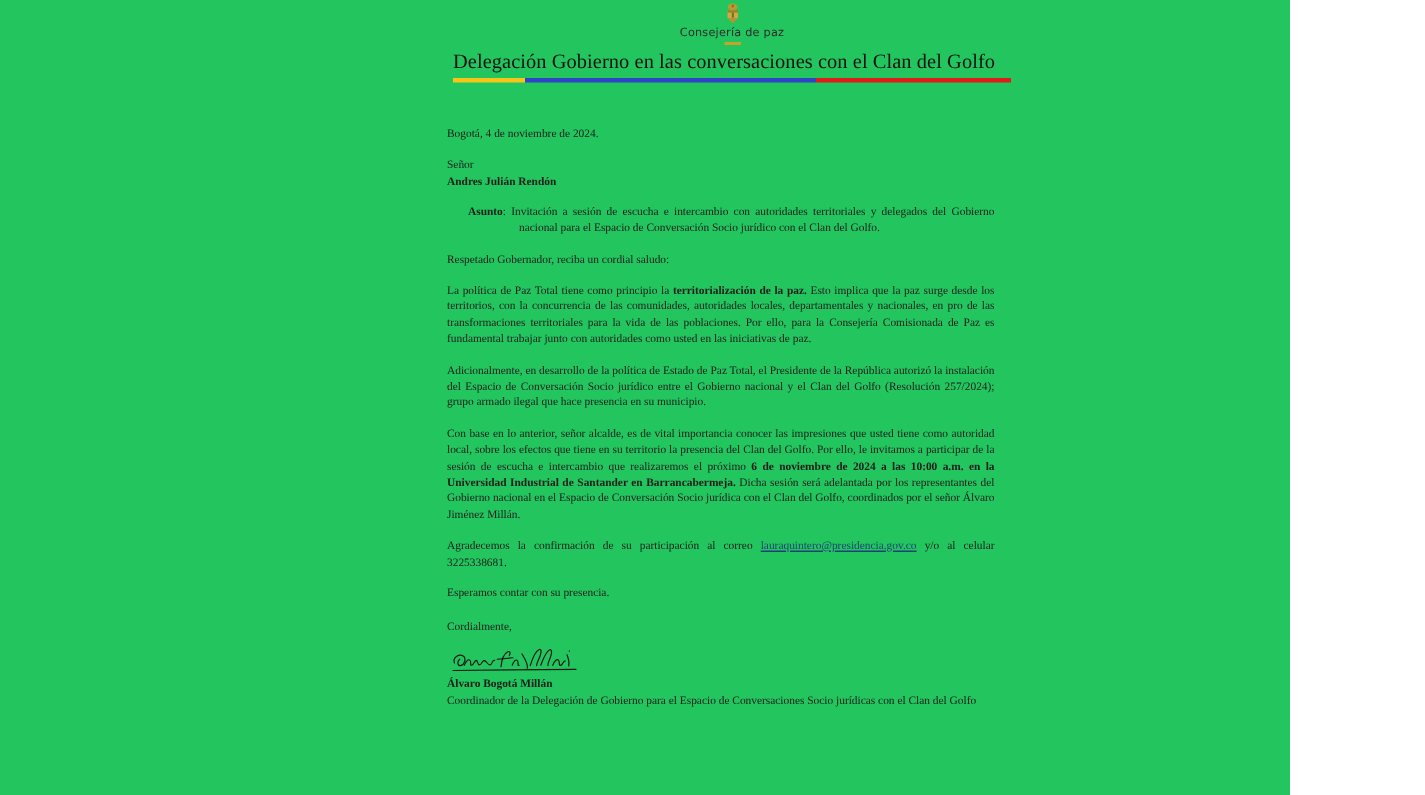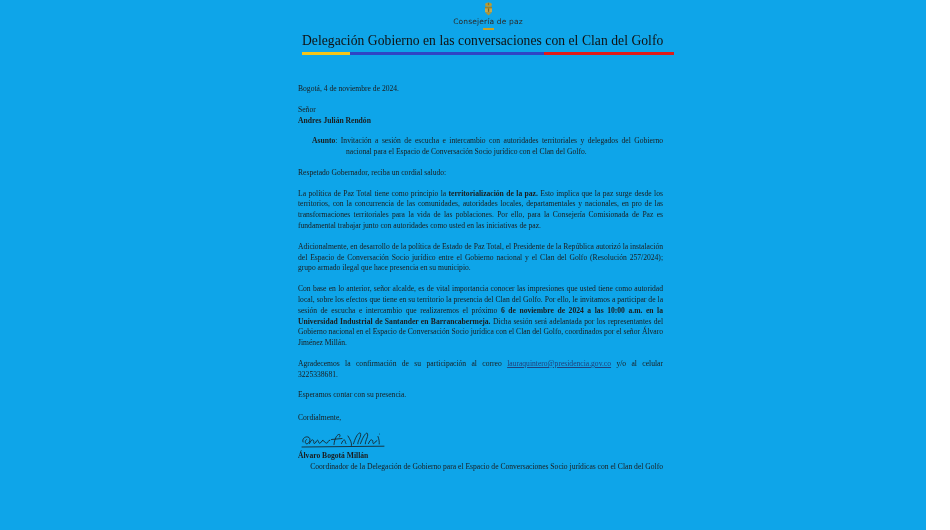--- a/index.html
+++ b/index.html
@@ -10,23 +10,23 @@
   body {
     width: 950px;
     height: 530px;
     overflow: hidden;
     font-family: "Liberation Serif", serif;
     color: #1a1a1a;
   }
 
   .page {
     position: relative;
-    width: 926px;
+    width: 860px;
     height: 530px;
-    background: #0ea5e9;
+    background: #22c55e;
   }
 
   
   .letterhead {
     position: absolute;
     left: 302px;
     top: 2px;
     width: 372px;
   }
   .logo-block {
@@ -112,21 +112,21 @@
 
   
   .sig-area { margin-top: 2px; }
   .signature-svg {
     display: block;
     width: 96px;
     height: 21px;
     margin: 6px 0 0 2px;
   }
   .sig-name { font-weight: bold; font-size: 7.6px; }
-  .sig-role { font-size: 7.6px; text-align: right; }
+  .sig-role { font-size: 7.6px; text-align: left; }
 </style>
 </head>
 <body>
 
 <div class="page">
 
   <div class="letterhead">
 
     <div class="logo-block">
       <svg class="emblem" viewBox="0 0 13 15">

